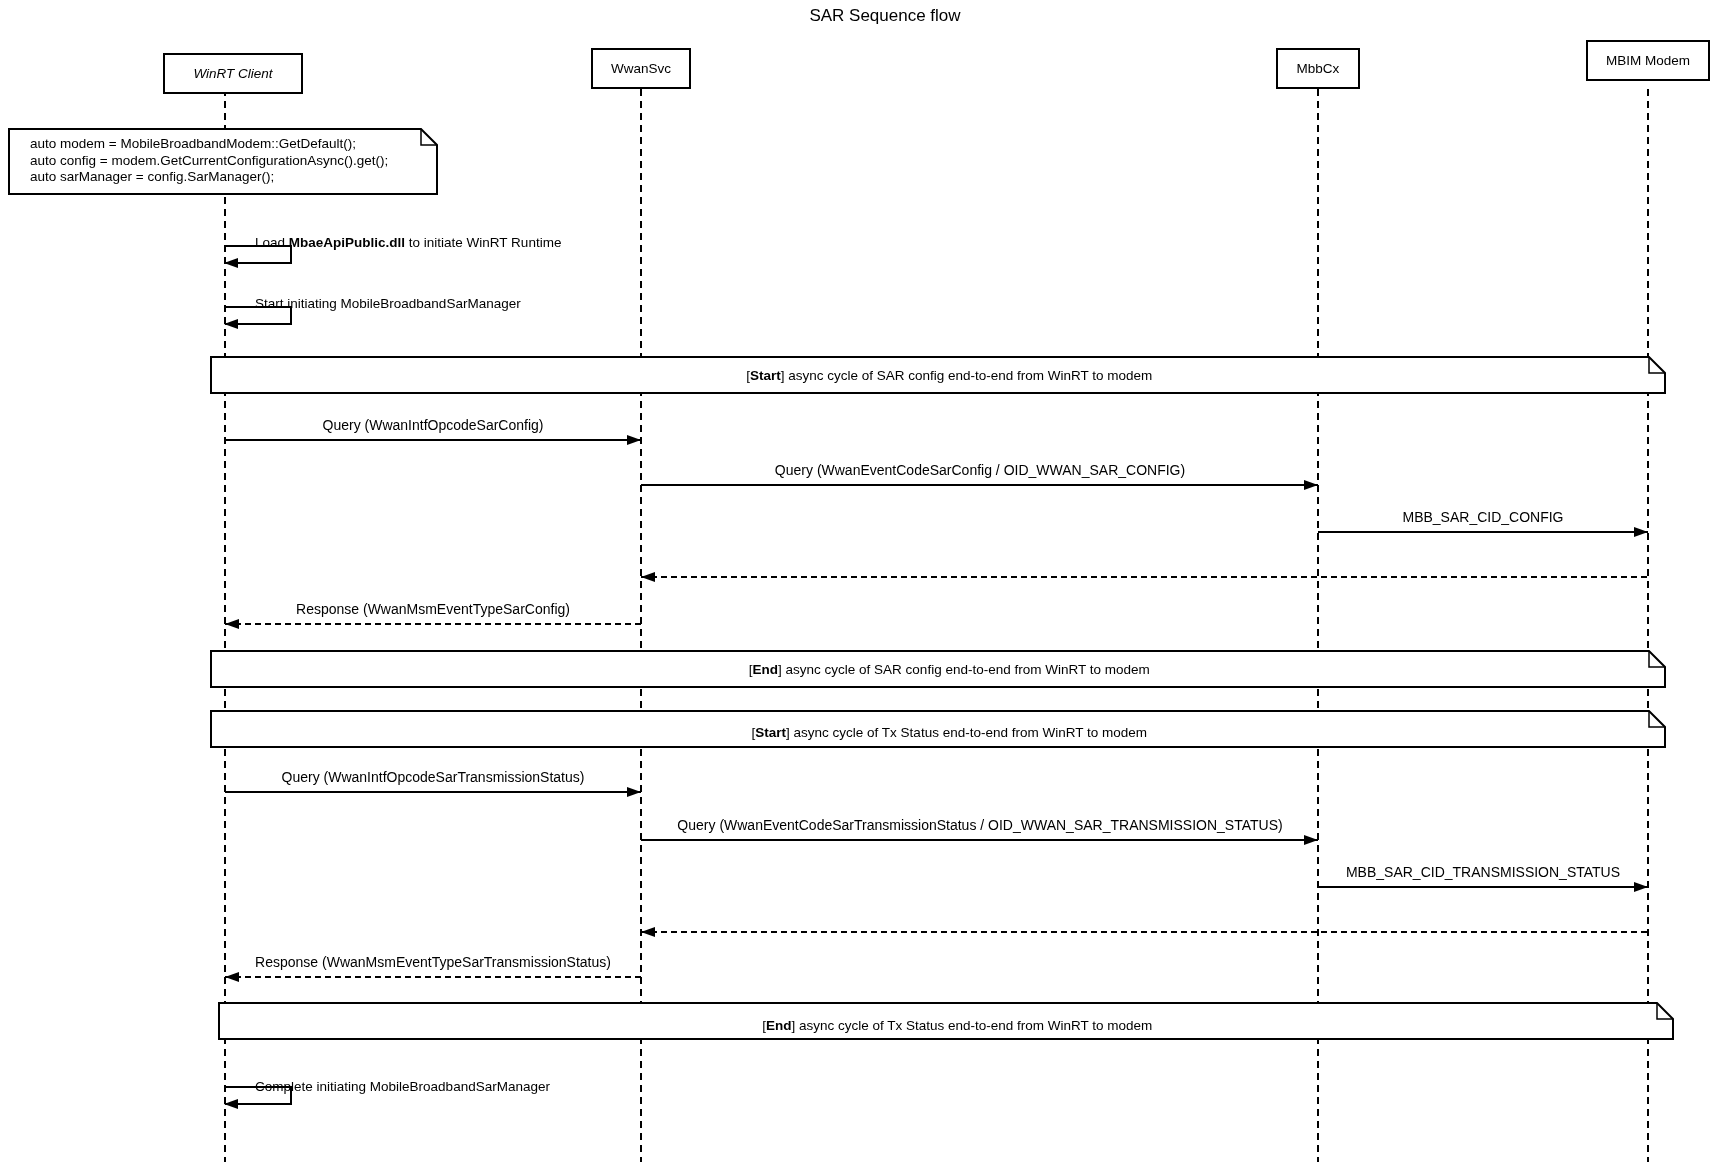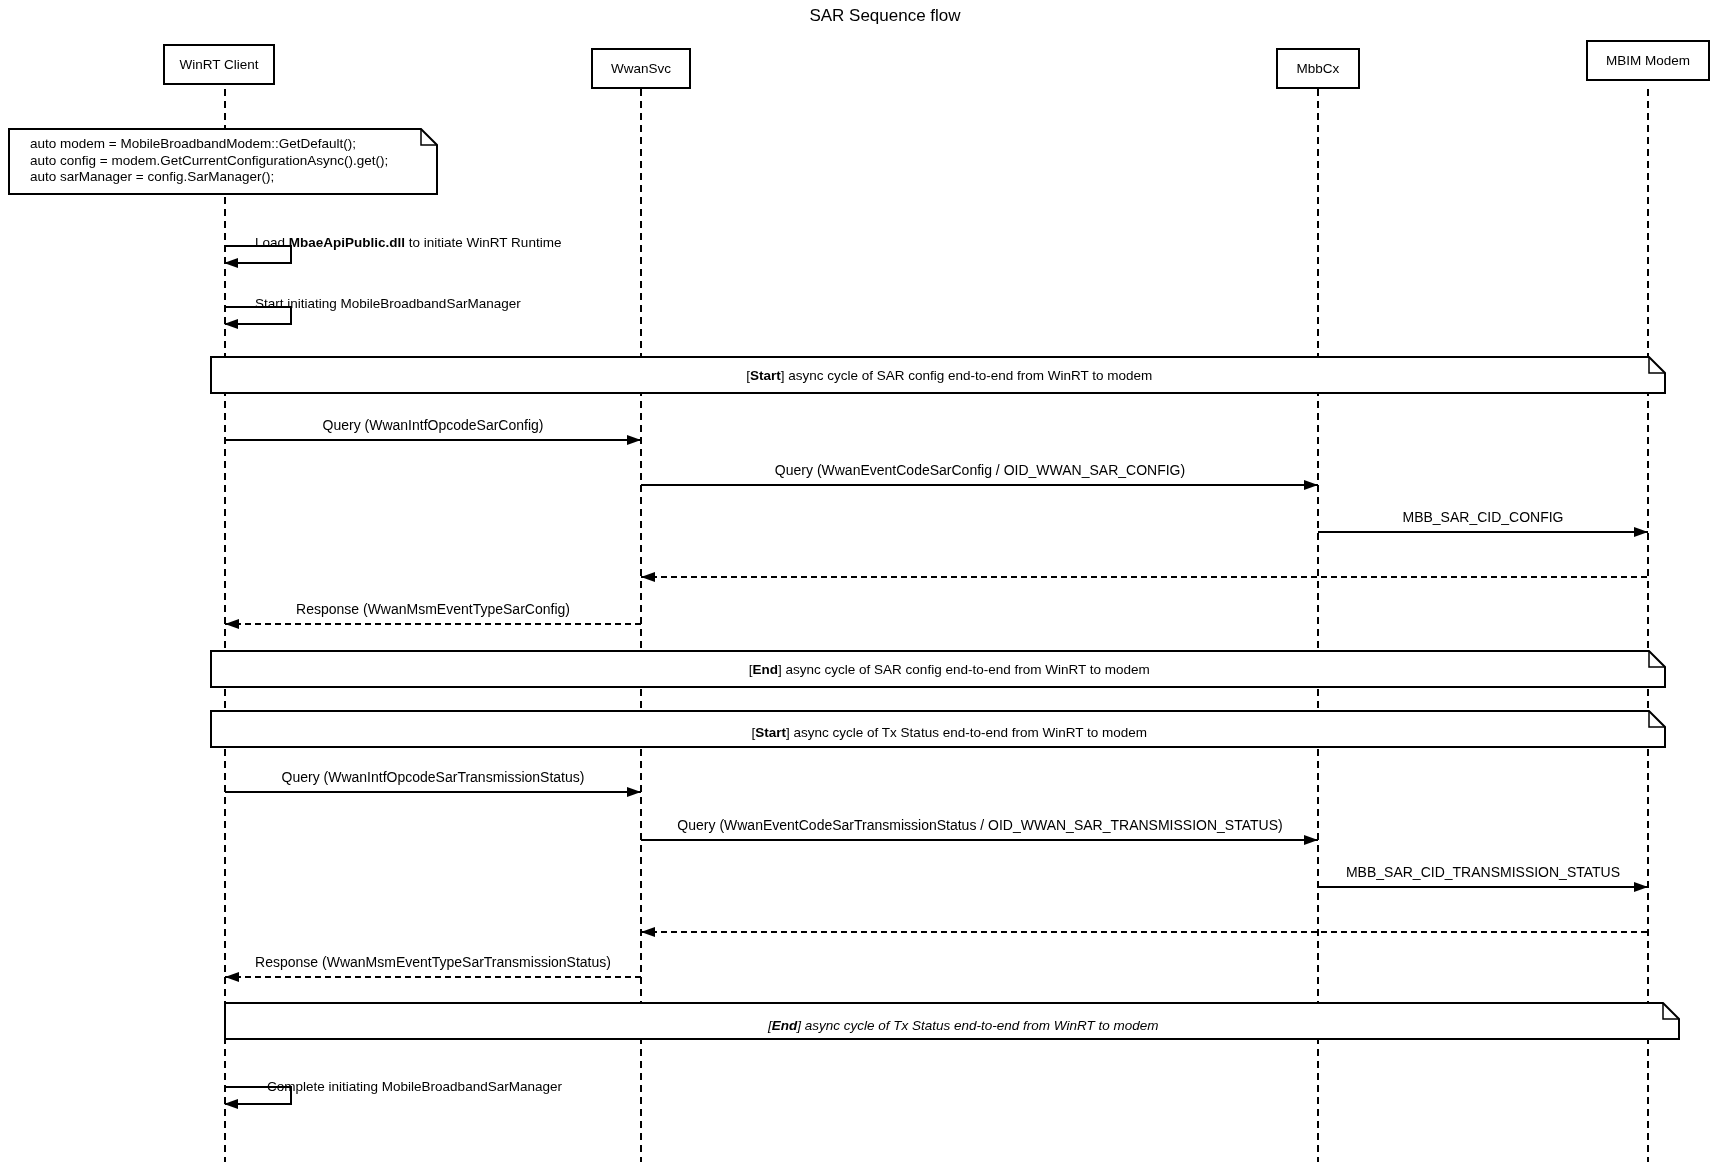--- a/index.html
+++ b/index.html
@@ -31,21 +31,21 @@
 
 <div class="canvas">
 
   <div class="title" style="left:861px;top:6px;margin-left:24px;">SAR Sequence flow</div>
 
   <div class="lifeline" style="left:224px;top:89px;height:1073px;"></div>
   <div class="lifeline" style="left:640px;top:89px;height:1073px;"></div>
   <div class="lifeline" style="left:1317px;top:89px;height:1073px;"></div>
   <div class="lifeline" style="left:1647px;top:89px;height:1073px;"></div>
 
-  <div class="actor" style="left:163px;top:44px;width:112px;">
+  <div class="actor" style="left:163px;top:53px;width:140px;font-style:italic;">
     <span>WinRT Client</span>
   </div>
   <div class="actor" style="left:591px;top:48px;width:100px;">
     <span>WwanSvc</span>
   </div>
   <div class="actor" style="left:1276px;top:48px;width:84px;">
     <span>MbbCx</span>
   </div>
   <div class="actor" style="left:1586px;top:40px;width:124px;">
     <span>MBIM Modem</span>
@@ -148,30 +148,30 @@
 
   <div class="mline dash" style="left:641px;top:931px;width:1007px;">
     <span class="arrow arrow-l"></span>
   </div>
 
   <div class="mlabel" style="left:433px;top:954px;">Response (WwanMsmEventTypeSarTransmissionStatus)</div>
   <div class="mline dash" style="left:225px;top:976px;width:416px;">
     <span class="arrow arrow-l"></span>
   </div>
 
-  <div class="shapebox" style="left:224px;top:1002px;width:1456px;height:45px;font-style:italic;">
+  <div class="shapebox" style="left:218px;top:1002px;width:1456px;height:45px;">
     <svg width="1456" height="38" viewBox="0 0 1456 38">
       <polygon points="1,1 1439,1 1455,17 1455,37 1,37" fill="#ffffff" stroke="#000000" stroke-width="2"></polygon>
       <polyline points="1439,1 1439,17 1455,17" fill="none" stroke="#000000" stroke-width="1.5"></polyline>
     </svg>
     <div class="frame-label">
       <span>[</span><span class="b">End</span><span>]</span><span> async cycle of Tx Status end-to-end from WinRT to modem</span>
     </div>
   </div>
 
-  <div class="slabel" style="left:252px;top:1064px;">
+  <div class="slabel" style="left:240px;top:1064px;">
     <span></span><span class="b"></span><span>Complete initiating MobileBroadbandSarManager</span>
   </div>
   <div class="loop" style="left:225px;top:1086px;">
     <span class="arrow arrow-l"></span>
   </div>
 
 </div>
 
 </body></html>

